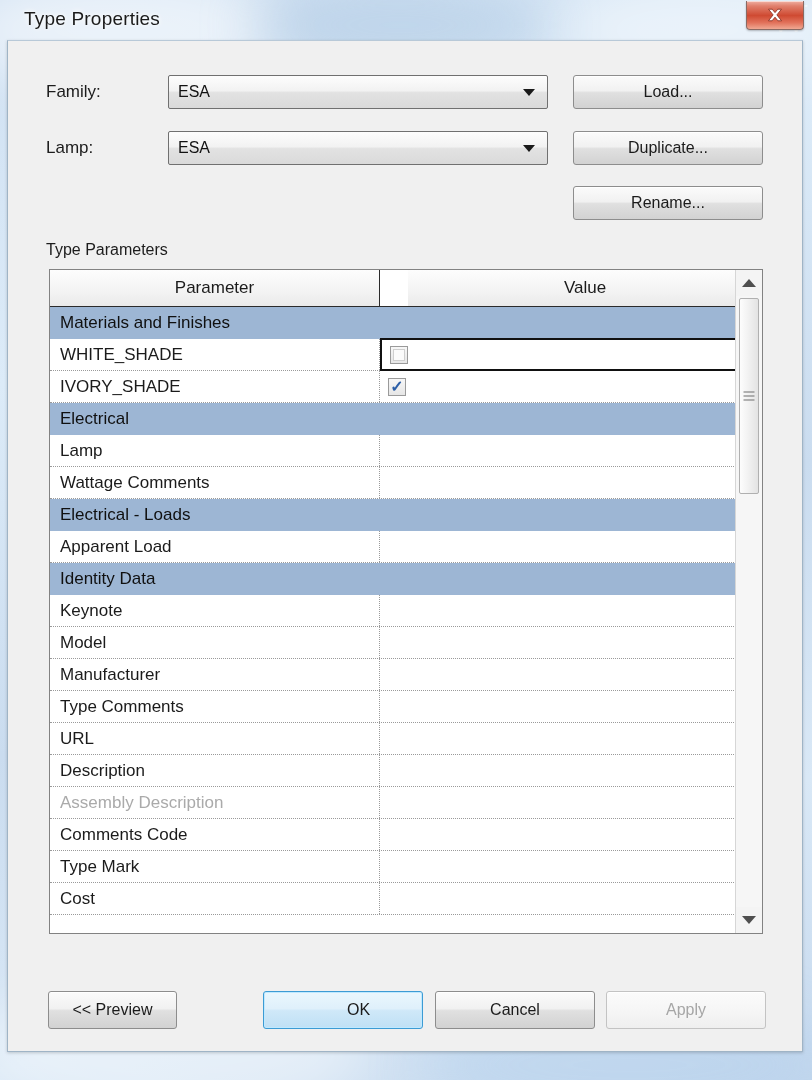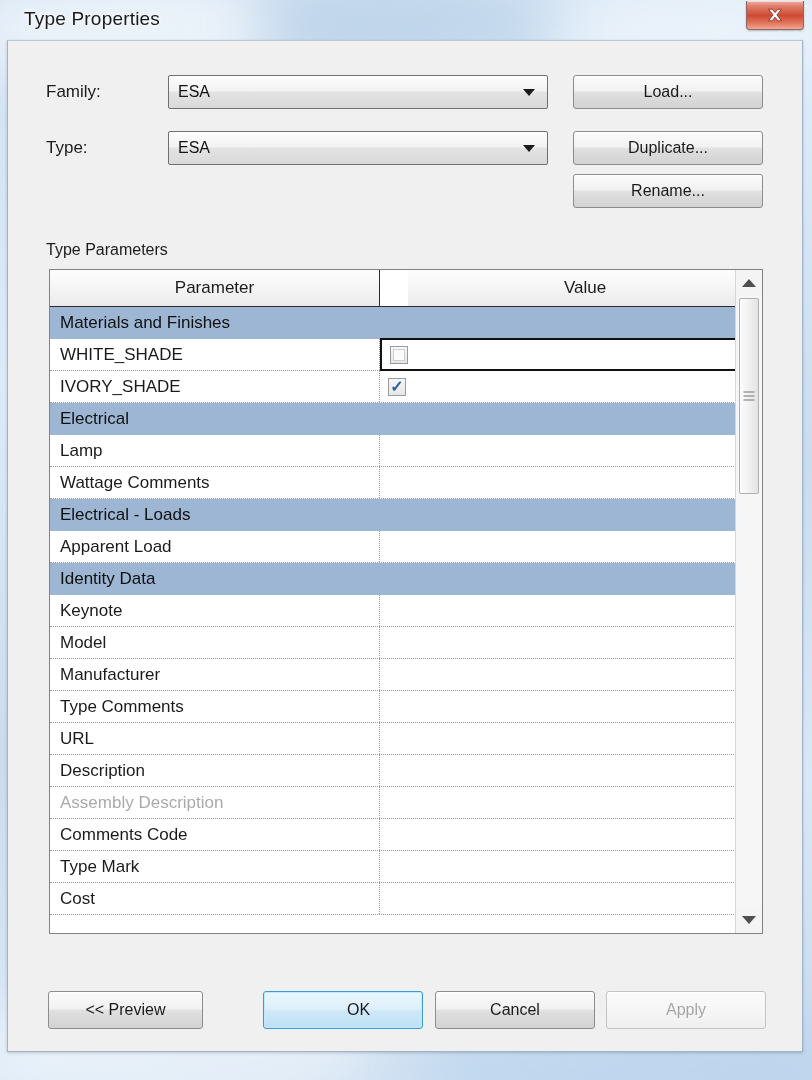--- a/index.html
+++ b/index.html
@@ -398,29 +398,29 @@
     <div class="row-field" style="top:32px">
       <div class="field-label">Family:</div>
       <div class="combo" style="top:2px">
         <span class="combo-text">ESA</span>
         <span class="combo-arrow"></span>
       </div>
       <div class="btn side-btn" style="top:2px">Load...</div>
     </div>
 
     <div class="row-field" style="top:88px">
-      <div class="field-label">Type:</div>
+      <div class="field-label">Lamp:</div>
       <div class="combo" style="top:2px">
         <span class="combo-text">ESA</span>
         <span class="combo-arrow"></span>
       </div>
       <div class="btn side-btn" style="top:2px">Duplicate...</div>
     </div>
 
-    <div class="btn side-btn" style="top:133px">Rename...</div>
+    <div class="btn side-btn" style="top:145px">Rename...</div>
 
     <div class="section-title">Type Parameters</div>
 
     <div class="table-wrap">
       <div class="thead">
         <div class="th th-param">Parameter</div>
         <div class="th th-value">Value</div>
       </div>
 
       <div class="tbody" id="tbody">
@@ -522,19 +522,19 @@
                 <i></i>
               </span>
           </div>
         </div>
         <div class="sb-arrow down">
           <span class="tri-down"></span>
         </div>
       </div>
     </div>
 
-    <div class="btn footer-btn" style="left:40px;width:155px">&lt;&lt; Preview</div>
+    <div class="btn footer-btn" style="left:40px;width:129px">&lt;&lt; Preview</div>
     <div class="btn footer-btn default" style="left:255px;width:160px">OK</div>
     <div class="btn footer-btn" style="left:427px;width:160px">Cancel</div>
     <div class="btn footer-btn disabled" style="left:598px;width:160px">Apply</div>
 
   </div>
 </div>
 
 </body></html>

